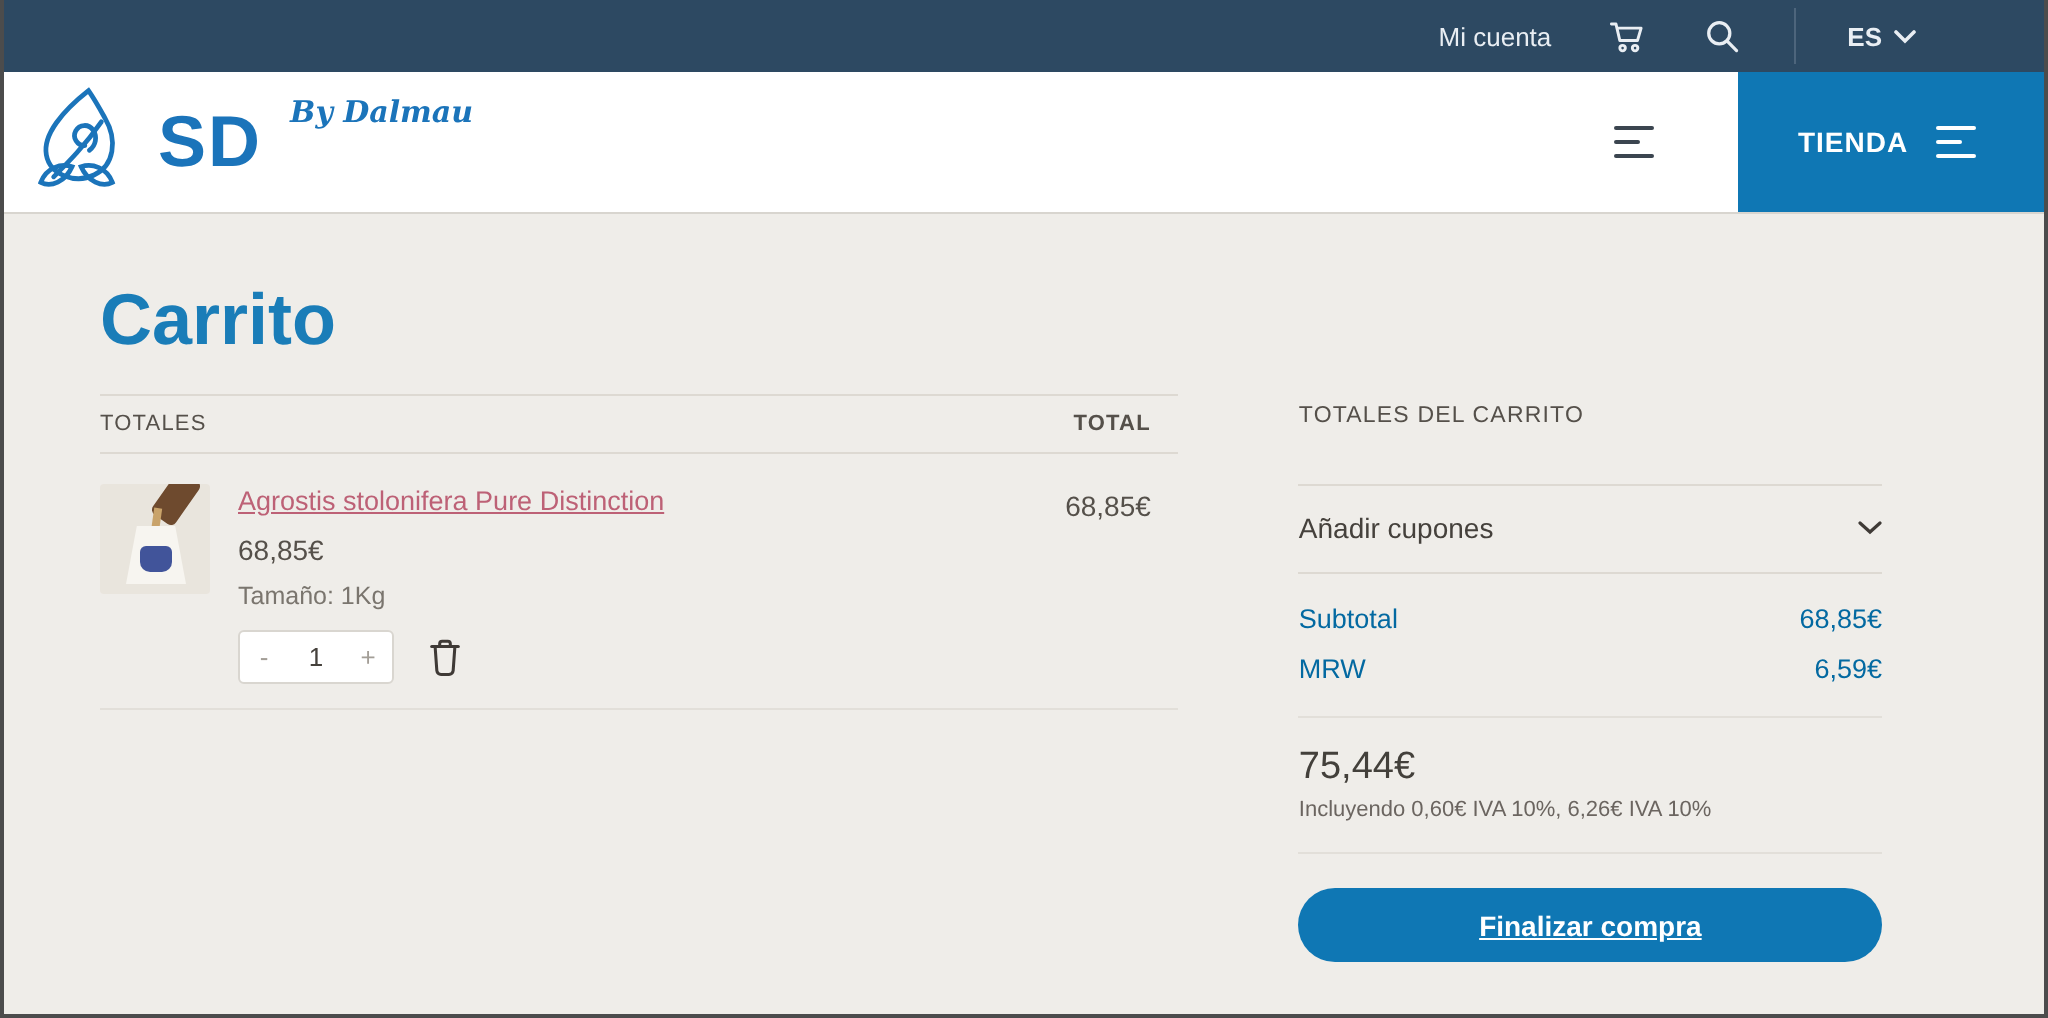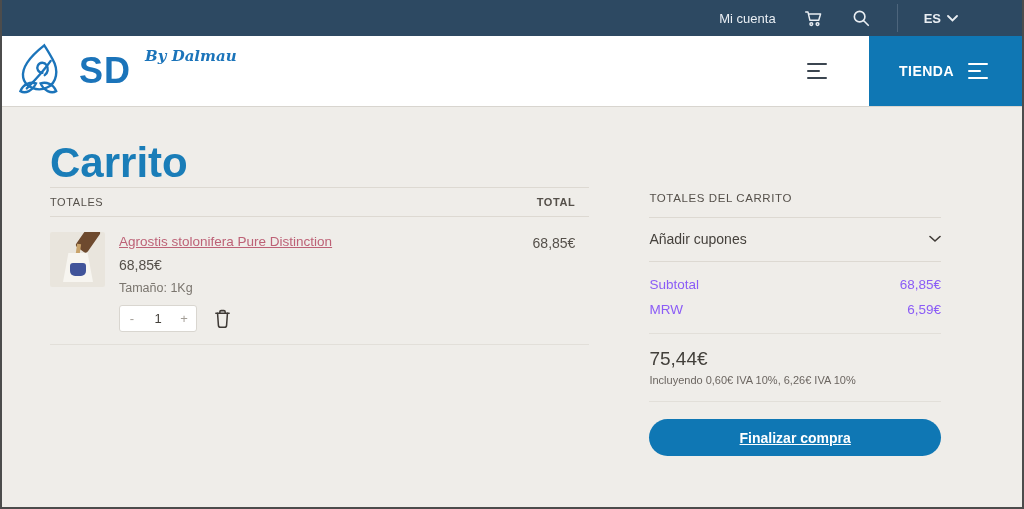--- a/index.html
+++ b/index.html
@@ -37,21 +37,21 @@
                 justify-content:center; gap:14px; cursor:pointer; }
   .shop-label { color:#ffffff; font-size:14px; font-weight:600; letter-spacing:0.5px; }
   .menu-btn-white { width:24px; display:flex; flex-direction:column; gap:5px; }
   .menu-btn-white span { height:2px; background:#ffffff; border-radius:1px; }
   .menu-btn-white span:nth-child(1){ width:20px; }
   .menu-btn-white span:nth-child(2){ width:13px; }
   .menu-btn-white span:nth-child(3){ width:20px; }
 
   
   .main { padding:32px 81px 0 48px; }
-  .page-title { color:#1a7db8; font-size:42px; font-weight:bold; margin-bottom:0; }
+  .page-title { color:#1a7db8; font-size:36px; font-weight:bold; margin-bottom:16px; }
   .columns { display:flex; gap:60px; align-items:flex-start; }
 
   
   .cart-table { width:542px; }
   .table-head { display:flex; justify-content:space-between; border-top:1px solid #ddd9d2;
                 border-bottom:1px solid #ddd9d2; padding:8px 0; }
   .col-header { font-size:11px; letter-spacing:0.6px; color:#55504a; }
   .col-header.right { padding-right:14px;font-weight:bold; }
   .cart-row { display:flex; padding:15px 0 12px; border-bottom:1px solid #e2dfd9; }
   .thumb { width:55px; height:55px; background:#e9e5dd; border-radius:2px;
@@ -76,28 +76,28 @@
   .stepper input { width:28px; border:none; text-align:center; font-size:13px;
                    color:#45413c; background:transparent;
                    font-family:"Liberation Sans", sans-serif; }
   .trash { display:flex; cursor:pointer; }
   .line-total { width:90px; text-align:right; padding-right:14px;
                 color:#55504a; font-size:14px; padding-top:3px; }
 
   
   .totals { width:293px; }
   .totals-title { font-size:11.5px; letter-spacing:0.6px; color:#55504a;
-                  padding:5px 0 13px; border-bottom:1px solid #ddd9d2; }
+                  padding:5px 0 28px; border-bottom:1px solid #ddd9d2; }
   .coupons-row { display:flex; justify-content:space-between; align-items:center;
                  padding:13px 0 14px; border-bottom:1px solid #ddd9d2; cursor:pointer; }
   .coupons-label { color:#45413c; font-size:14px; }
   .totals-row { display:flex; justify-content:space-between; }
   .totals-row.first { padding-top:15px; }
   .totals-row.last { padding:10px 0 16px; border-bottom:1px solid #e2dfd9; }
-  .totals-row .lbl, .totals-row .val { color:#8b5cf6; font-size:13.5px; }
+  .totals-row .lbl, .totals-row .val { color:#0369a1; font-size:13.5px; }
   .grand-row { display:flex; justify-content:space-between; padding-top:14px; }
   .grand-lbl, .grand-val { color:#43403b; font-size:19px; }
   .tax-note { color:#6b6560; font-size:11px; margin-top:4px; padding-bottom:15px;
               border-bottom:1px solid #e2dfd9; }
   .checkout-btn { display:block; width:100%; height:37px; margin-top:17px;
                   background:#0f77b4; border:none; border-radius:20px;
                   color:#ffffff; font-size:14px; font-weight:600;
                   text-decoration:underline; cursor:pointer;
                   font-family:"Liberation Sans", sans-serif; }
 </style>

